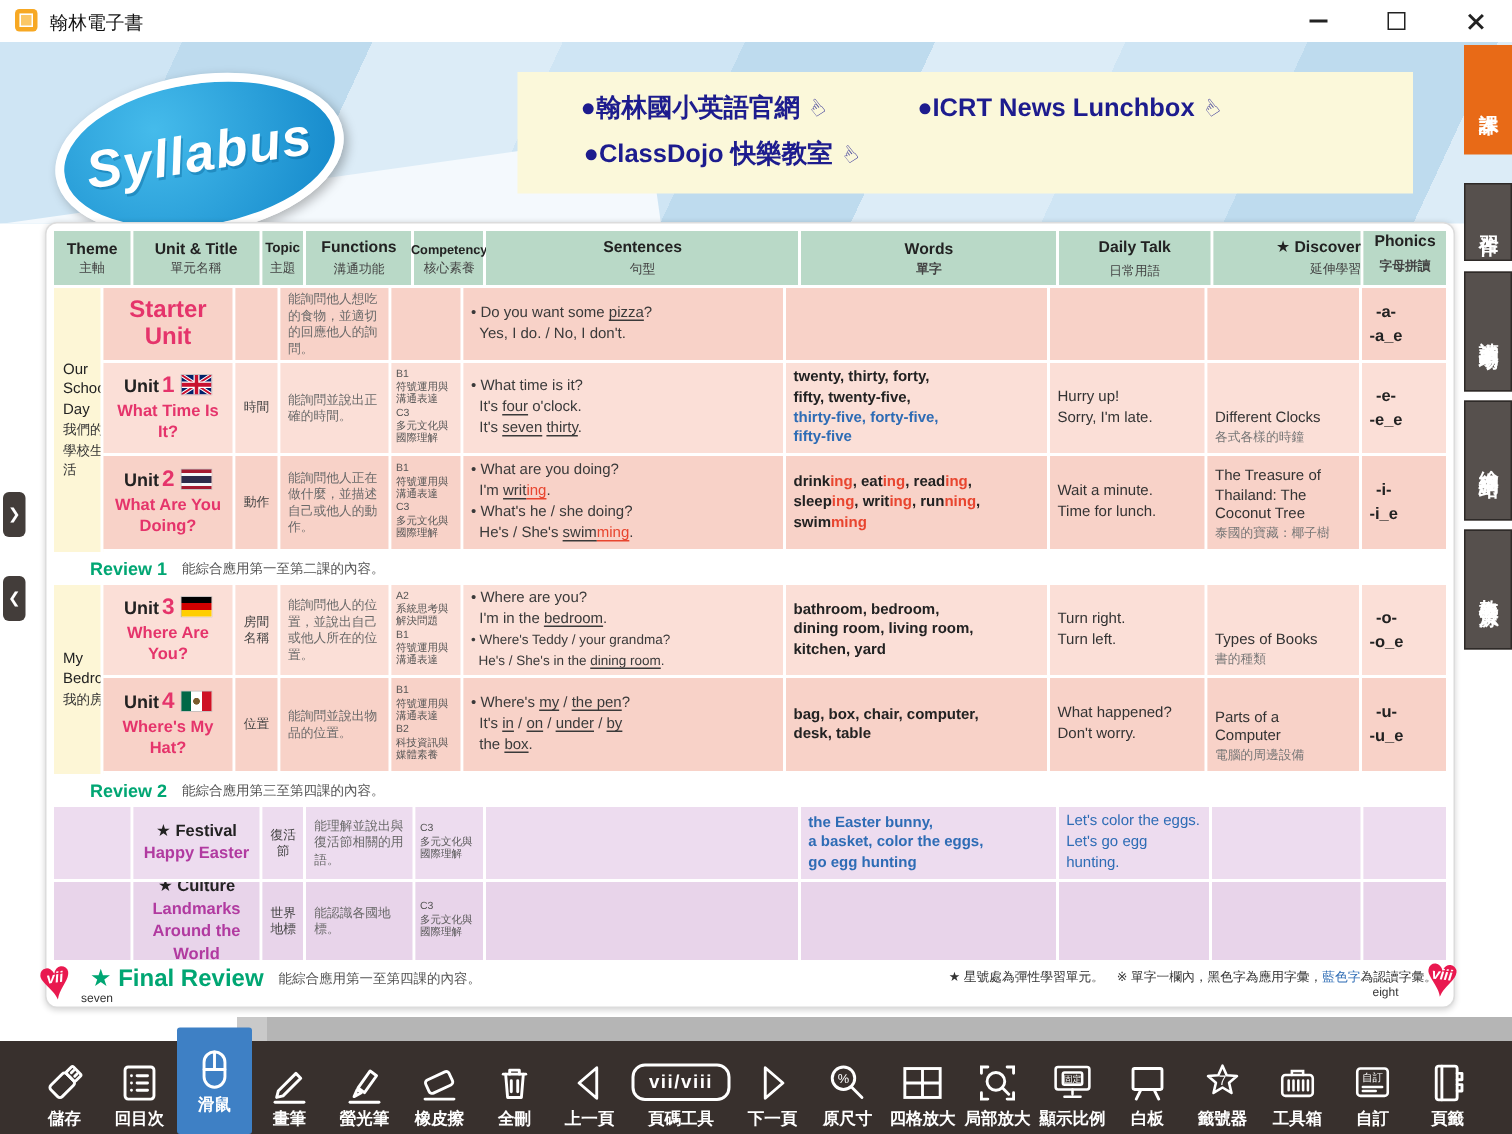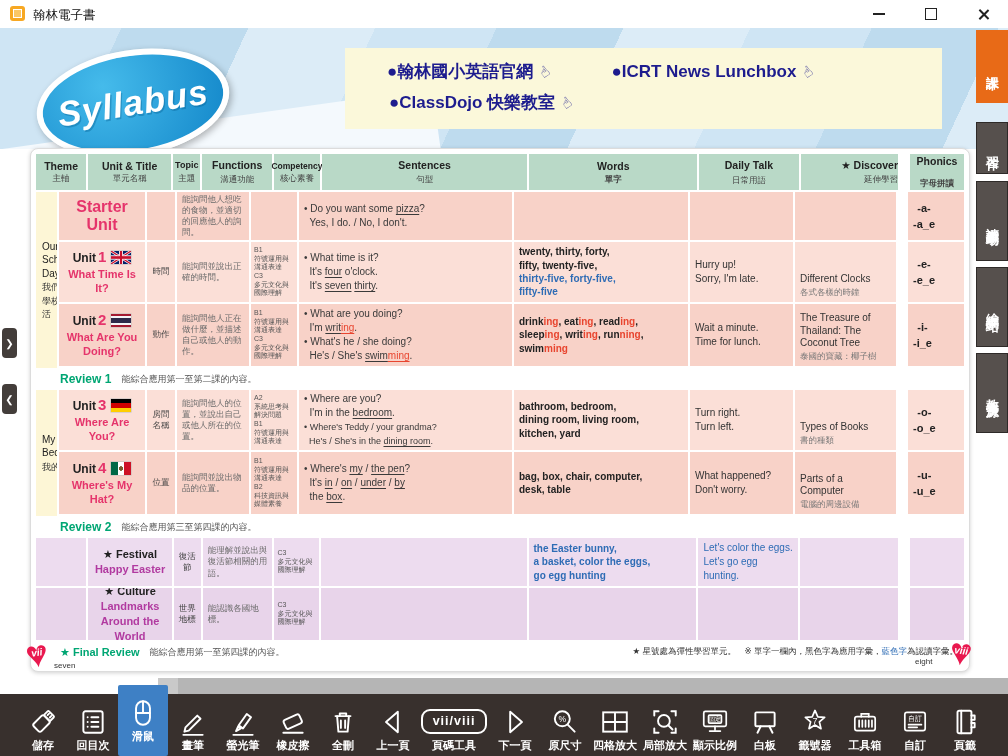--- a/index.html
+++ b/index.html
@@ -86,35 +86,35 @@
            linear-gradient(90deg,#006847 0 33%,#fff 33% 67%,#ce1126 67%);}
   svg.flag{box-shadow:0 0 0 .5px #bbb;}
 
   .c-topic{justify-content:center;text-align:center;font-size:8.5px;color:#444;line-height:1.3;padding:3px 2px;}
   .c-func{font-size:8.5px;color:#6a6a6a;line-height:1.3;}
   .c-comp{font-size:7px;color:#555;line-height:1.22;padding:3px 3px;}
   .c-sent{font-size:10px;color:#3a3a3a;line-height:1.38;}
   .c-words{font-size:10px;font-weight:bold;color:#222;line-height:1.34;}
   .c-daily{font-size:10px;color:#333;line-height:1.42;}
   .c-disc{font-size:10px;color:#333;line-height:1.28;align-items:flex-end;}
-  .c-phon{font-size:11px;font-weight:bold;color:#222;justify-content:space-between;text-align:center;line-height:1.5;margin-left:10px;}
+  .c-phon{font-size:11px;font-weight:bold;color:#222;justify-content:flex-start;text-align:center;line-height:1.5;}
 
   .sg-u{text-decoration:underline;text-underline-offset:2px;}
   .sg-r{color:#e8452f;}
   .sg-b{color:#2e6cb5;}
   .sg-sm{font-size:9px;}
   .sg-zh{font-size:8.5px;color:#777;font-weight:normal;}
 
   .review-line{height:22px;display:flex;align-items:center;padding-left:24px;background:#fff;}
   .review-label{color:#00a673;font-weight:bold;font-size:12px;margin-right:10px;white-space:nowrap;}
   .review-desc{font-size:9px;color:#555;white-space:nowrap;}
   .final-line{height:20px;display:flex;align-items:center;justify-content:space-between;
               padding:0 6px 0 24px;background:#fff;}
   .final-left{display:flex;align-items:center;}
-  .final-label{color:#00a673;font-weight:bold;font-size:11px;margin-right:10px;white-space:nowrap;}
+  .final-label{color:#00a673;font-weight:bold;font-size:16px;margin-right:10px;white-space:nowrap;}
   .final-desc{font-size:9px;color:#555;white-space:nowrap;}
   .footnote{font-size:8.5px;color:#333;white-space:nowrap;}
 
   
   .heart{position:absolute;width:38px;height:36px;z-index:20;}
   .heart-l{left:18px;top:637px;transform:rotate(-8deg);}
   .heart-r{left:942px;top:635px;transform:rotate(6deg);}
   .h-glyph{font-size:38px;color:#e9194f;line-height:34px;display:block;text-align:center;}
   .h-num{position:absolute;left:0;right:0;top:10px;text-align:center;color:#fff;font-weight:bold;
          font-style:italic;font-size:10px;}

